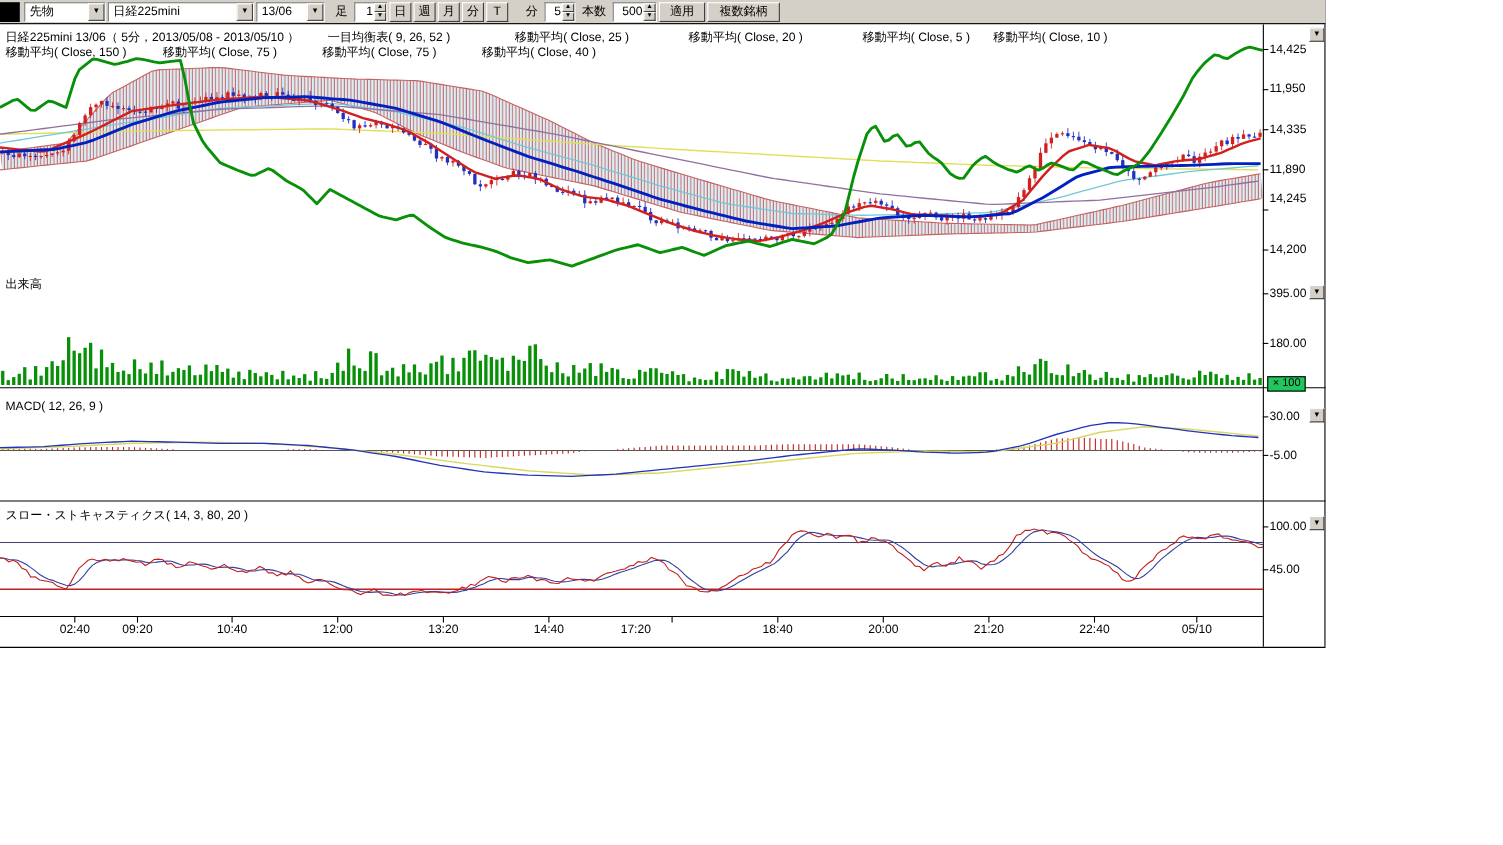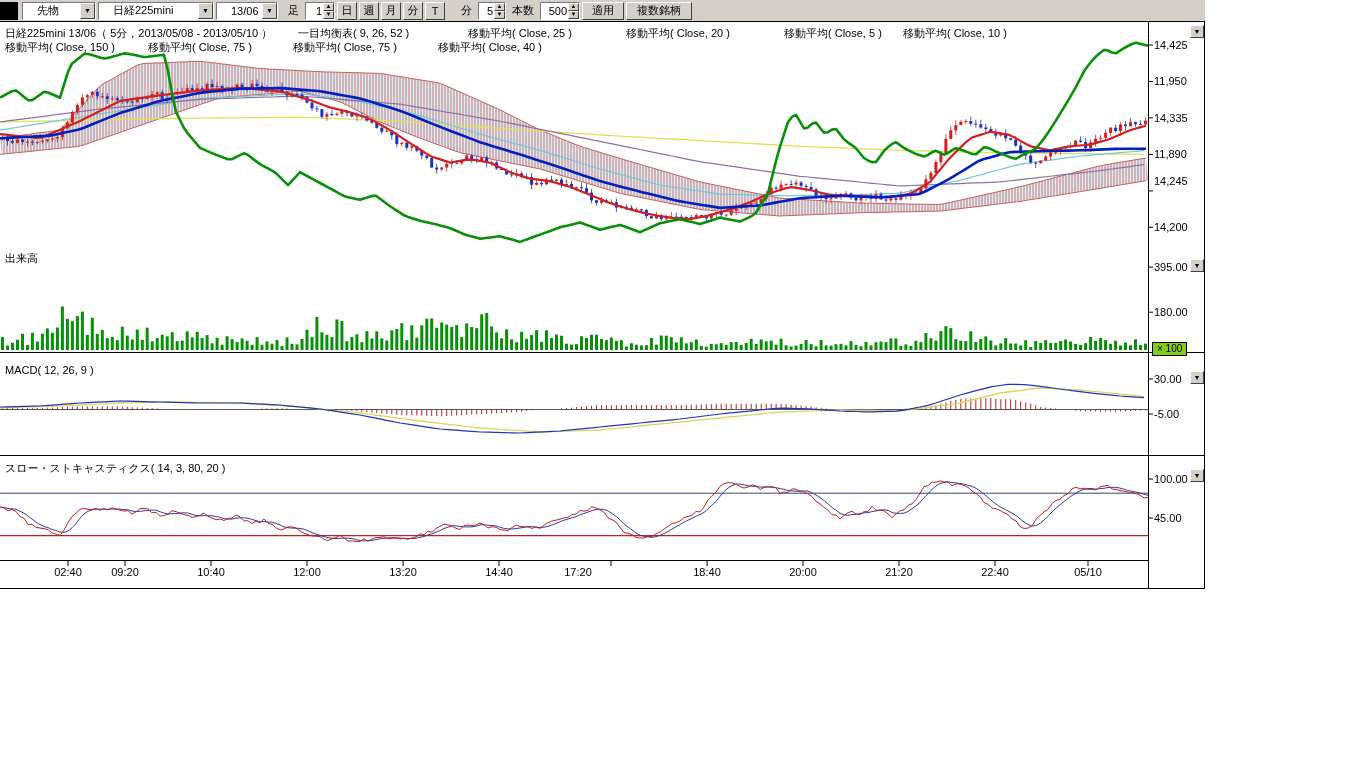--- a/index.html
+++ b/index.html
@@ -5,59 +5,59 @@
   *{margin:0;padding:0;box-sizing:border-box;}
   html,body{background:#fff;}
   body{width:1366px;height:768px;position:relative;overflow:hidden;
        font-family:"Liberation Sans","DejaVu Sans",sans-serif;color:#000;}
   #app{position:absolute;left:0;top:0;width:1366px;height:768px;background:#fff;}
   
   #toolbar{position:absolute;left:0;top:0;width:1205px;height:22px;background:#d4d0c8;
            border-bottom:1px solid #000;display:flex;align-items:center;gap:2px;z-index:6;font-size:11px;}
   .appicon{width:18px;height:18px;background:#000;margin-right:2px;flex:none;}
   .combo{height:18px;background:#fff;border:1px solid;border-color:#7a7a7a #fff #fff #7a7a7a;
-         display:flex;align-items:center;justify-content:space-between;padding-left:14px;flex:none;}
+         display:flex;align-items:center;justify-content:space-between;padding-left:4px;flex:none;}
   .cv{white-space:nowrap;overflow:hidden;}
   .ca{width:15px;height:16px;background:#d4d0c8;border:1px solid;border-color:#fff #404040 #404040 #fff;
       font-size:7px;display:flex;align-items:center;justify-content:center;flex:none;}
   .tlabel{margin:0 4px;white-space:nowrap;flex:none;}
   .spin{height:18px;background:#fff;border:1px solid;border-color:#7a7a7a #fff #fff #7a7a7a;
         display:flex;align-items:center;width:30px;flex:none;}
   .sv{flex:1;text-align:right;padding-right:1px;}
   .sa{display:flex;flex-direction:column;width:11px;flex:none;}
   .sa i{font-style:normal;font-size:6px;line-height:7px;height:8px;background:#d4d0c8;
         border:1px solid;border-color:#fff #404040 #404040 #fff;display:flex;align-items:center;justify-content:center;}
   .tbtn{height:18px;min-width:20px;background:#d4d0c8;border:1px solid;border-color:#fff #404040 #404040 #fff;
         font-size:11px;font-family:inherit;padding:0 3px;white-space:nowrap;flex:none;cursor:default;}
   
   #chart-wrap{position:absolute;left:0;top:0;width:1366px;height:768px;}
   #chart-svg{position:absolute;left:0;top:0;}
   .lg{position:absolute;font-size:11px;white-space:nowrap;}
   .ylab{position:absolute;left:1154px;font-size:11px;white-space:nowrap;}
   .xlab{position:absolute;top:566px;transform:translateX(-50%);font-size:11px;white-space:nowrap;}
   #vol-mult{position:absolute;left:1152px;top:342px;height:14px;line-height:12px;border:1px solid #000;
-            background:#84cc16;font-size:10px;padding:0 4px;text-align:right;}
+            background:#22c55e;font-size:10px;padding:0 4px;text-align:right;}
   .scalebtn{position:absolute;left:1190px;width:14px;height:13px;background:#d4d0c8;
             border:1px solid;border-color:#fff #404040 #404040 #fff;font-size:7px;line-height:10px;
             padding:0;text-align:center;cursor:default;}
 </style>
 </head>
 <body>
 
 <div id="app">
 
   <div id="toolbar">
     <div class="appicon"></div>
 
     <div class="combo" style="width:74px">
       <span class="cv">先物</span>
       <span class="ca">▼</span>
     </div>
 
-    <div class="combo" style="width:116px">
+    <div class="combo" style="width:133px">
       <span class="cv">日経225mini</span>
       <span class="ca">▼</span>
     </div>
 
     <div class="combo" style="width:62px">
       <span class="cv">13/06</span>
       <span class="ca">▼</span>
     </div>
 
     <span class="tlabel" style="margin-left:8px">足</span>

